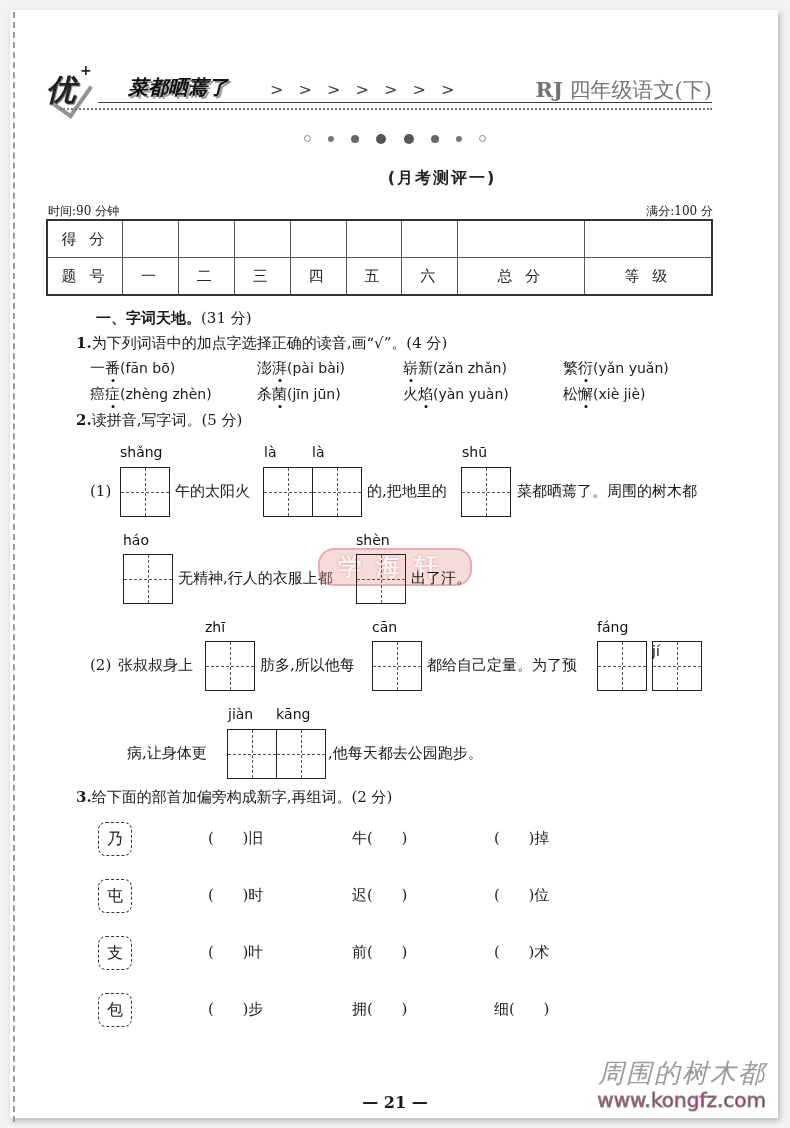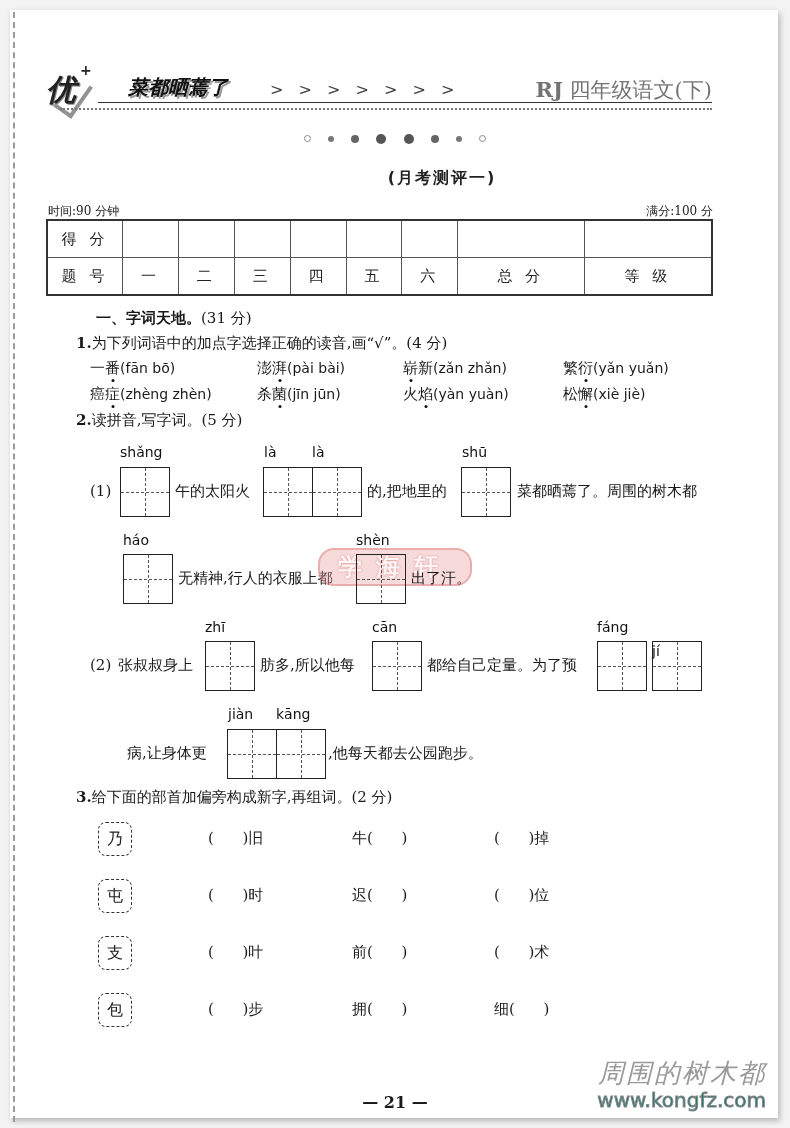--- a/index.html
+++ b/index.html
@@ -80,21 +80,21 @@
   .py-label { position:absolute; font-family:"DejaVu Sans",sans-serif; font-size:14px; color:#111; text-align:left; }
   .line-text { position:absolute; font-size:15px; white-space:nowrap; }
   
   .rad {
     position:absolute; left:98px; width:32px; height:32px; border:1.5px dashed #333; border-radius:8px;
     text-align:center; line-height:32px; font-size:16px;
   }
   .blank { position:absolute; font-size:15px; white-space:pre; }
   .pageno { position:absolute; left:0; width:790px; top:1052px; text-align:center; font-size:16px; font-weight:bold;margin-top:41px; }
   .wm1 { position:absolute; right:24px; top:1056px; font-size:26px; color:#9a9a9a; letter-spacing:2px; font-family:"DejaVu Serif",serif; font-style:italic; }
-  .wm2 { position:absolute; right:24px; top:1088px; font-size:20px; color:#0f766e; font-family:"DejaVu Sans",sans-serif; -webkit-text-stroke:1px #888; letter-spacing:0px; }
+  .wm2 { position:absolute; right:24px; top:1088px; font-size:20px; color:#be185d; font-family:"DejaVu Sans",sans-serif; -webkit-text-stroke:1px #888; letter-spacing:0px; }
   .stamp {
     position:absolute; left:318px; top:548px; width:150px; height:34px; border-radius:16px;
     background:rgba(231,150,150,0.35); border:2px solid rgba(220,120,120,0.45);
     color:rgba(255,255,255,0.9); font-size:24px; font-weight:bold; text-align:center; line-height:34px;
     letter-spacing:14px; font-family:"DejaVu Sans",sans-serif; text-shadow:0 0 2px rgba(210,110,110,0.8);
   }
 </style>
 </head>
 <body>
 

